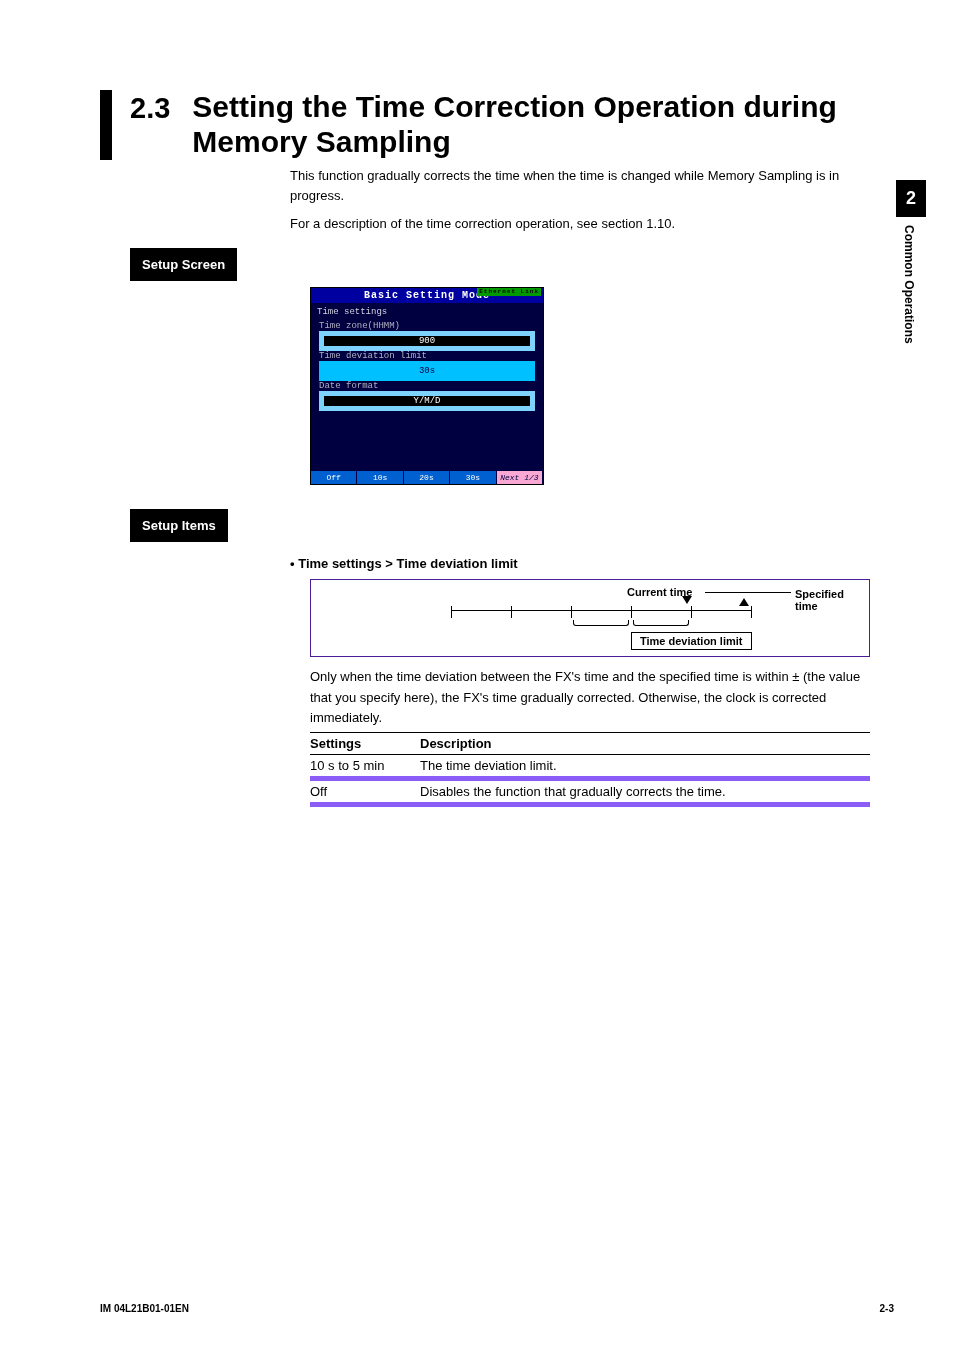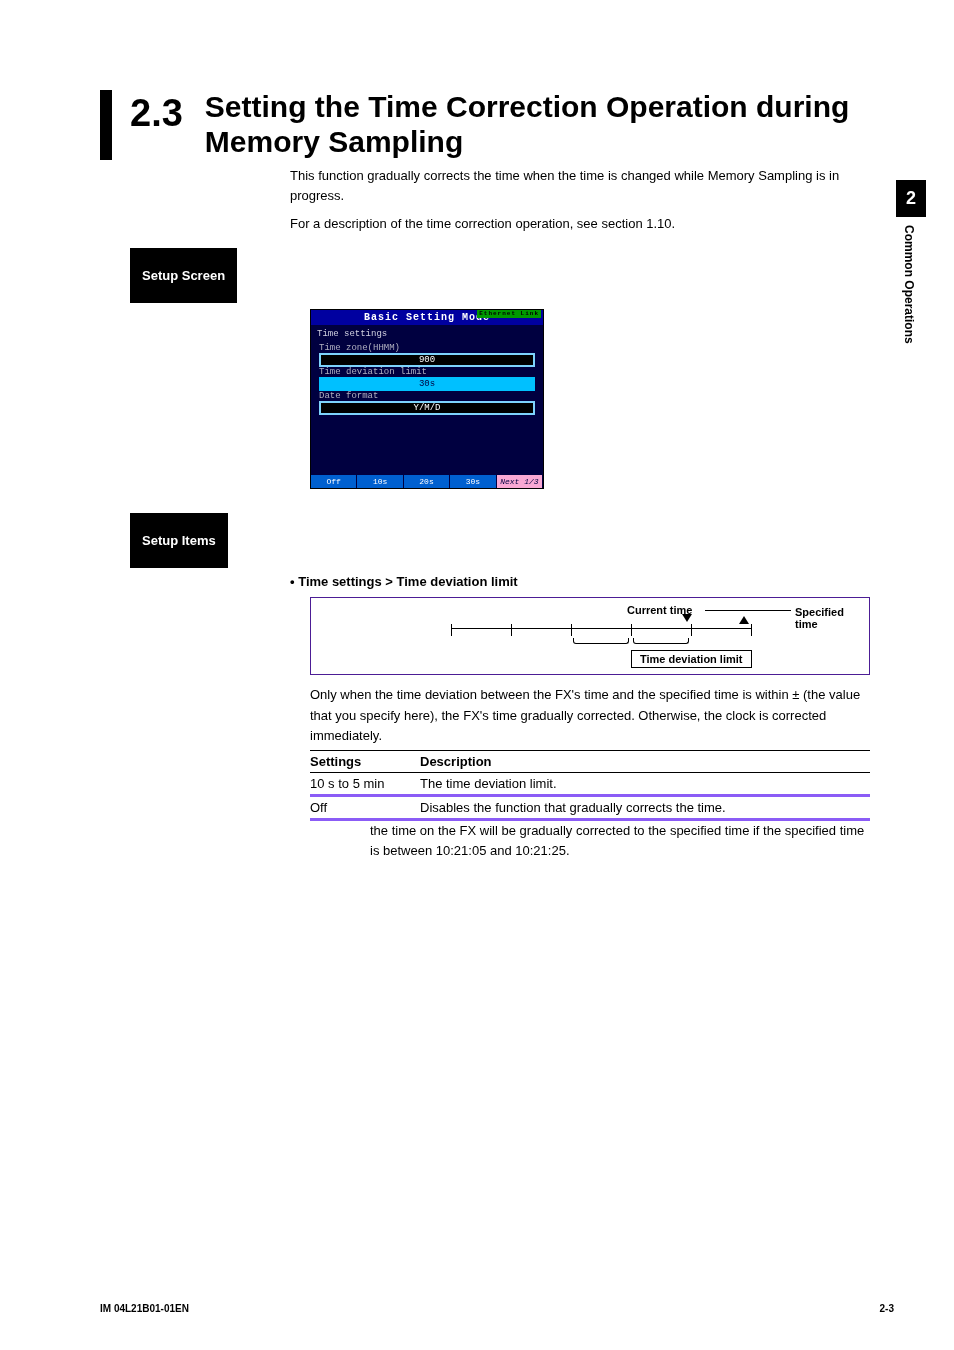--- a/index.html
+++ b/index.html
@@ -44,21 +44,21 @@
     margin-bottom: 6px;
   }
   .heading-bar {
     width: 12px;
     background: #000;
     margin-right: 18px;
     align-self: stretch;
     min-height: 70px;
   }
   .sec-num {
-    font-size: 38px;
+    font-size: 29px;
     font-weight: bold;
     margin-right: 22px;
     line-height: 1.15;
     padding-top: 2px;
   }
   .sec-title {
     font-size: 30px;
     font-weight: bold;
     line-height: 1.15;
     flex: 1;
@@ -69,21 +69,21 @@
     line-height: 1.55;
     margin-bottom: 8px;
     max-width: 560px;
   }
   .subhead-bar {
     display: inline-block;
     background: #000;
     color: #fff;
     font-size: 13px;
     font-weight: bold;
-    padding: 20px 12px;
+    padding: 9px 12px;
     margin-left: 30px;
     margin-top: 6px;
     text-align: right;
   }
   .body-text {
     margin-left: 210px;
     font-size: 13px;
     line-height: 1.55;
     margin-top: 10px;
     max-width: 570px;
@@ -119,41 +119,41 @@
   .screen-body {
     background: #000040;
     color: #b0b0c0;
     padding: 4px 6px 60px 6px;
   }
   .screen-heading {
     color: #d0d0e0;
     margin-bottom: 4px;
   }
   .screen-row { display: flex; justify-content: space-between; padding: 0 2px; flex-direction: column; }
-  .screen-val { background: #000; color: #fff; border: 2px solid #7dd3fc; padding: 0 4px; min-width: 44px; text-align: center; }
+  .screen-val { background: #000; color: #fff; border: 5px solid #7dd3fc; padding: 0 4px; min-width: 44px; text-align: center; }
   .screen-val.sel { background: #00c0ff; color: #000040; border-color: #00c0ff; }
   .screen-softkeys {
     display: flex;
     background: #000040;
   }
   .softkey {
     flex: 1;
     background: #0060d0;
     color: #fff;
     text-align: center;
     font-size: 8px;
     padding: 2px 0;
     border-right: 1px solid #000040;
   }
   .softkey.grey { background: #f9a8d4; color: #000040; font-style: italic; }
   .bullet-line {
     margin-left: 190px;
     font-size: 13px;
     font-weight: bold;
-    margin-top: 6px;
+    margin-top: 14px;
   }
   .bullet-line::before { content: "• "; }
   .diagram {
     margin-left: 210px;
     margin-top: 8px;
     width: 560px;
     height: 78px;
     border: 1px solid #4c1d95;
     position: relative;
     font-size: 11px;
@@ -197,21 +197,21 @@
   }
   table.settings th {
     text-align: left;
     font-weight: bold;
     padding: 3px 6px 3px 0;
     border-top: 1px solid #000;
     border-bottom: 1px solid #000;
   }
   table.settings td {
     padding: 3px 6px 3px 0;
-    border-bottom: 3px solid #8b5cf6;
+    border-bottom: 5px solid #8b5cf6;
   }
   .example {
     margin-left: 210px;
     font-size: 13px;
     line-height: 1.55;
     margin-top: 14px;
     max-width: 560px;
   }
   .example-cont {
     margin-left: 270px;
@@ -316,20 +316,19 @@
       <td>10 s to 5 min</td>
       <td>The time deviation limit.</td>
     </tr>
     <tr>
       <td>Off</td>
       <td>Disables the function that gradually corrects the time.</td>
     </tr>
   </tbody>
     </table>
 
-  <div class="example-cont">the time on the FX will be gradually corrected to the specified time if the specified time is between 10:21:05 and 10:21:25.</div>
 
 </div>
 
 <div class="footer">
   <span>IM 04L21B01-01EN</span>
   <span>2-3</span>
 </div>
 
 </body></html>

